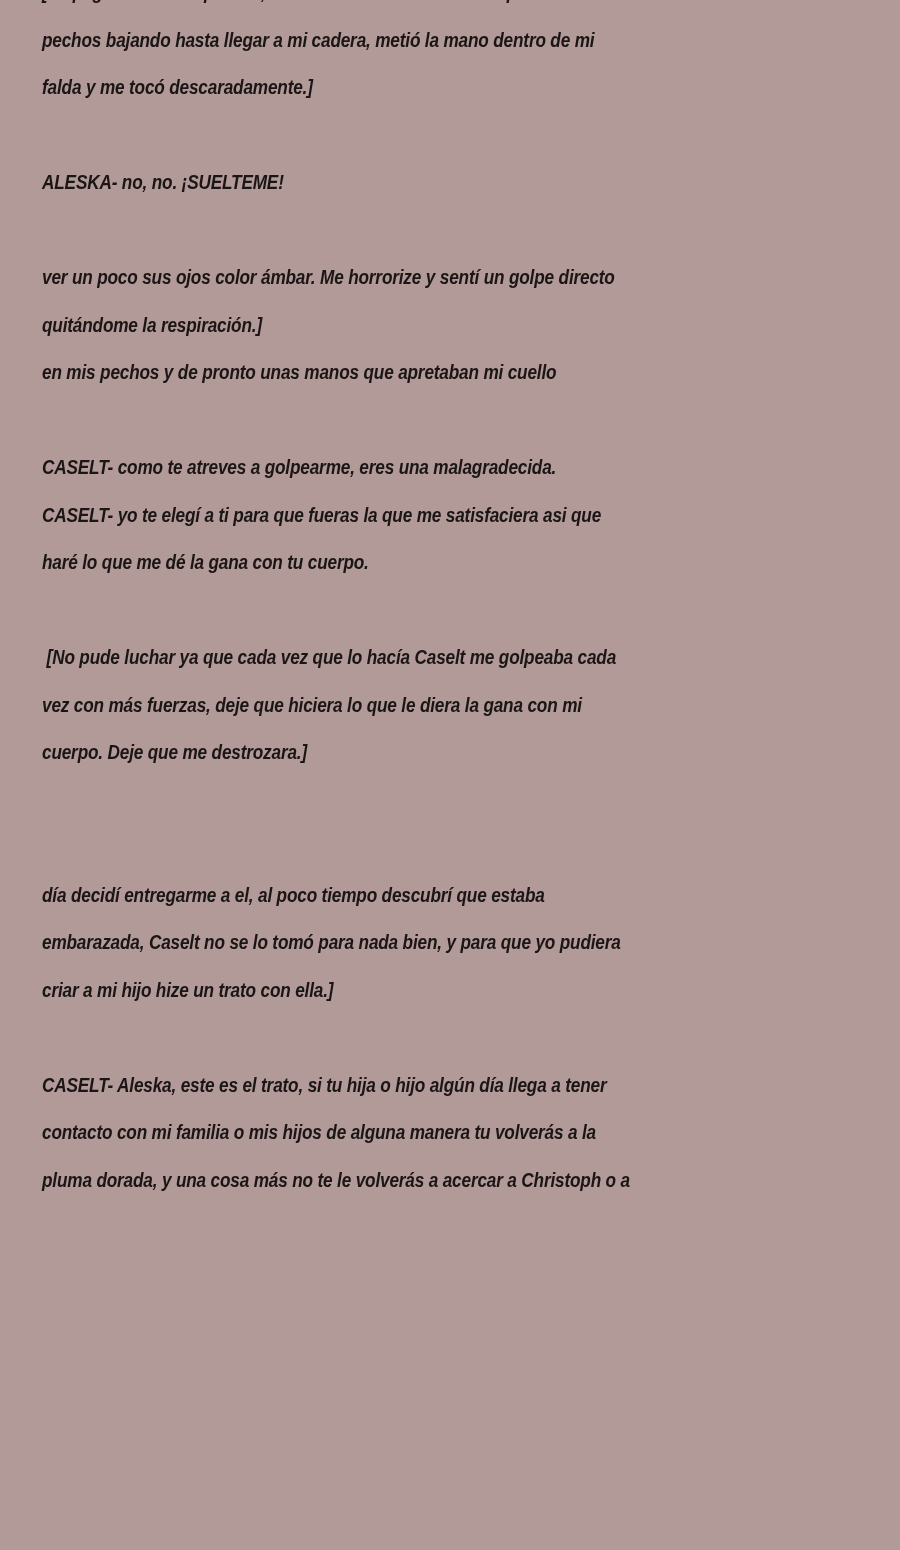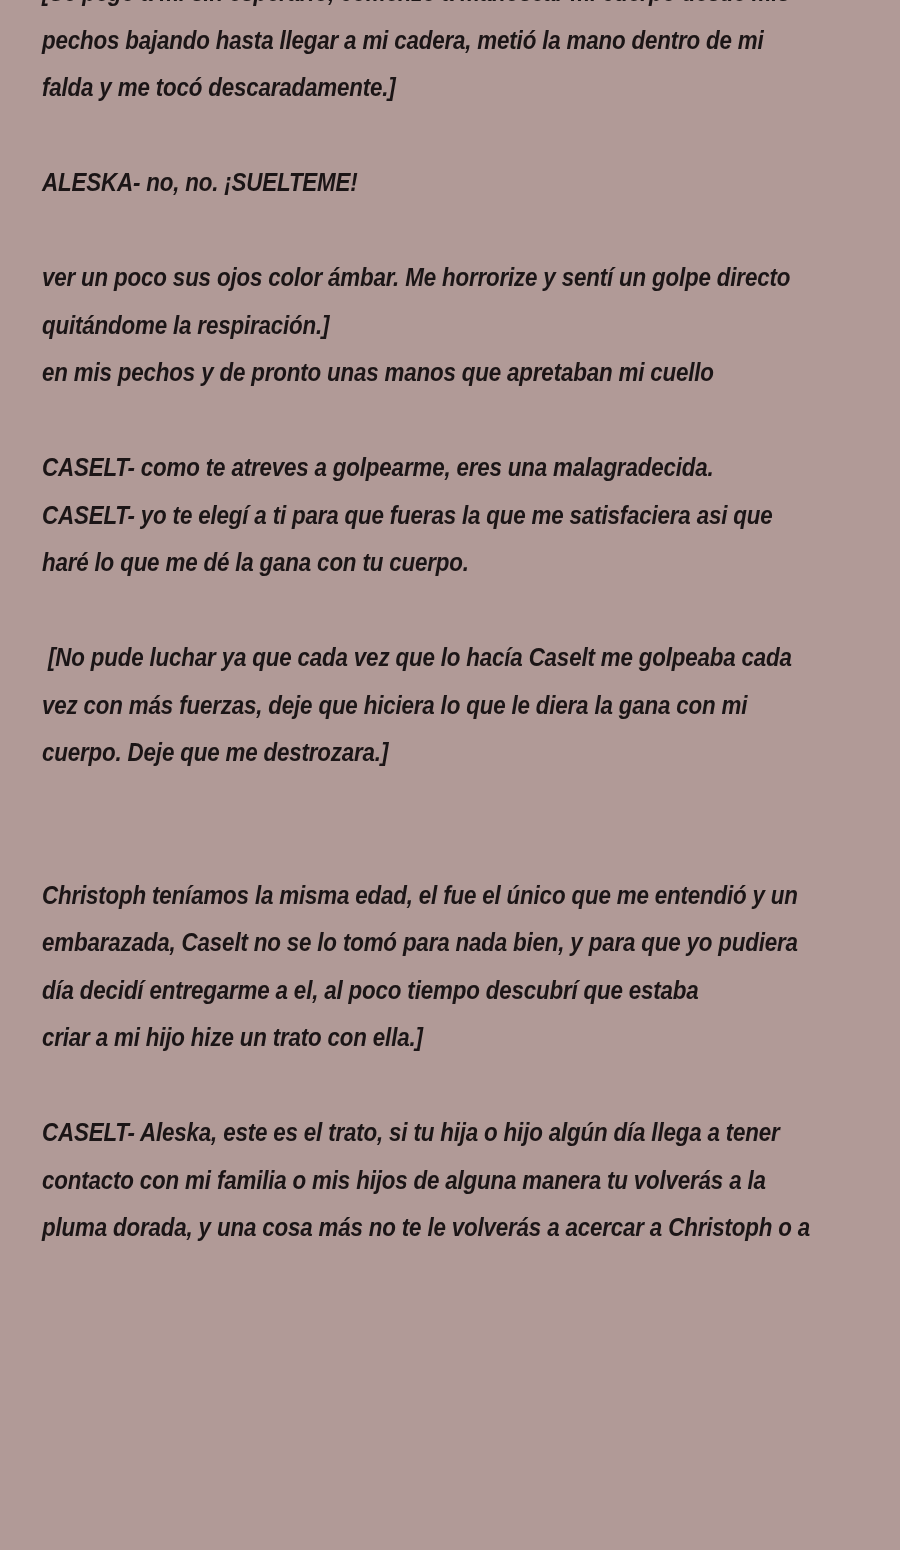--- a/index.html
+++ b/index.html
@@ -27,21 +27,21 @@
     top: -31px;
     width: 820px;
   }
   .line {
     height: 47.5px;
     line-height: 47.5px;
     white-space: pre;
     font-family: "Liberation Sans", "DejaVu Sans", sans-serif;
     font-weight: bold;
     font-style: italic;
-    font-size: 26px;
+    font-size: 20px;
     color: var(--fg);
     letter-spacing: -0.2px;
   }
   .line > span {
     display: inline-block;
     transform: scaleX(0.86);
     transform-origin: 0 50%;
     white-space: pre;
   }
 </style>
@@ -62,22 +62,21 @@
       <div class="line"><span>&nbsp;</span></div>
       <div class="line"><span>CASELT- como te atreves a golpearme, eres una malagradecida.</span></div>
       <div class="line"><span>CASELT- yo te elegí a ti para que fueras la que me satisfaciera asi que</span></div>
       <div class="line"><span>haré lo que me dé la gana con tu cuerpo.</span></div>
       <div class="line"><span>&nbsp;</span></div>
       <div class="line"><span> [No pude luchar ya que cada vez que lo hacía Caselt me golpeaba cada</span></div>
       <div class="line"><span>vez con más fuerzas, deje que hiciera lo que le diera la gana con mi</span></div>
       <div class="line"><span>cuerpo. Deje que me destrozara.]</span></div>
       <div class="line"><span>&nbsp;</span></div>
       <div class="line"><span>&nbsp;</span></div>
-      <div class="line"><span>Christoph teníamos la misma edad, el fue el único que me entendió y un</span></div>
+      <div class="line"><span>día decidí entregarme a el, al poco tiempo descubrí que estaba</span></div>
       <div class="line"><span>embarazada, Caselt no se lo tomó para nada bien, y para que yo pudiera</span></div>
-      <div class="line"><span>día decidí entregarme a el, al poco tiempo descubrí que estaba</span></div>
       <div class="line"><span>criar a mi hijo hize un trato con ella.]</span></div>
       <div class="line"><span>&nbsp;</span></div>
       <div class="line"><span>CASELT- Aleska, este es el trato, si tu hija o hijo algún día llega a tener</span></div>
       <div class="line"><span>contacto con mi familia o mis hijos de alguna manera tu volverás a la</span></div>
       <div class="line"><span>pluma dorada, y una cosa más no te le volverás a acercar a Christoph o a</span></div>
     </div>
 </div>
 
 </body></html>

